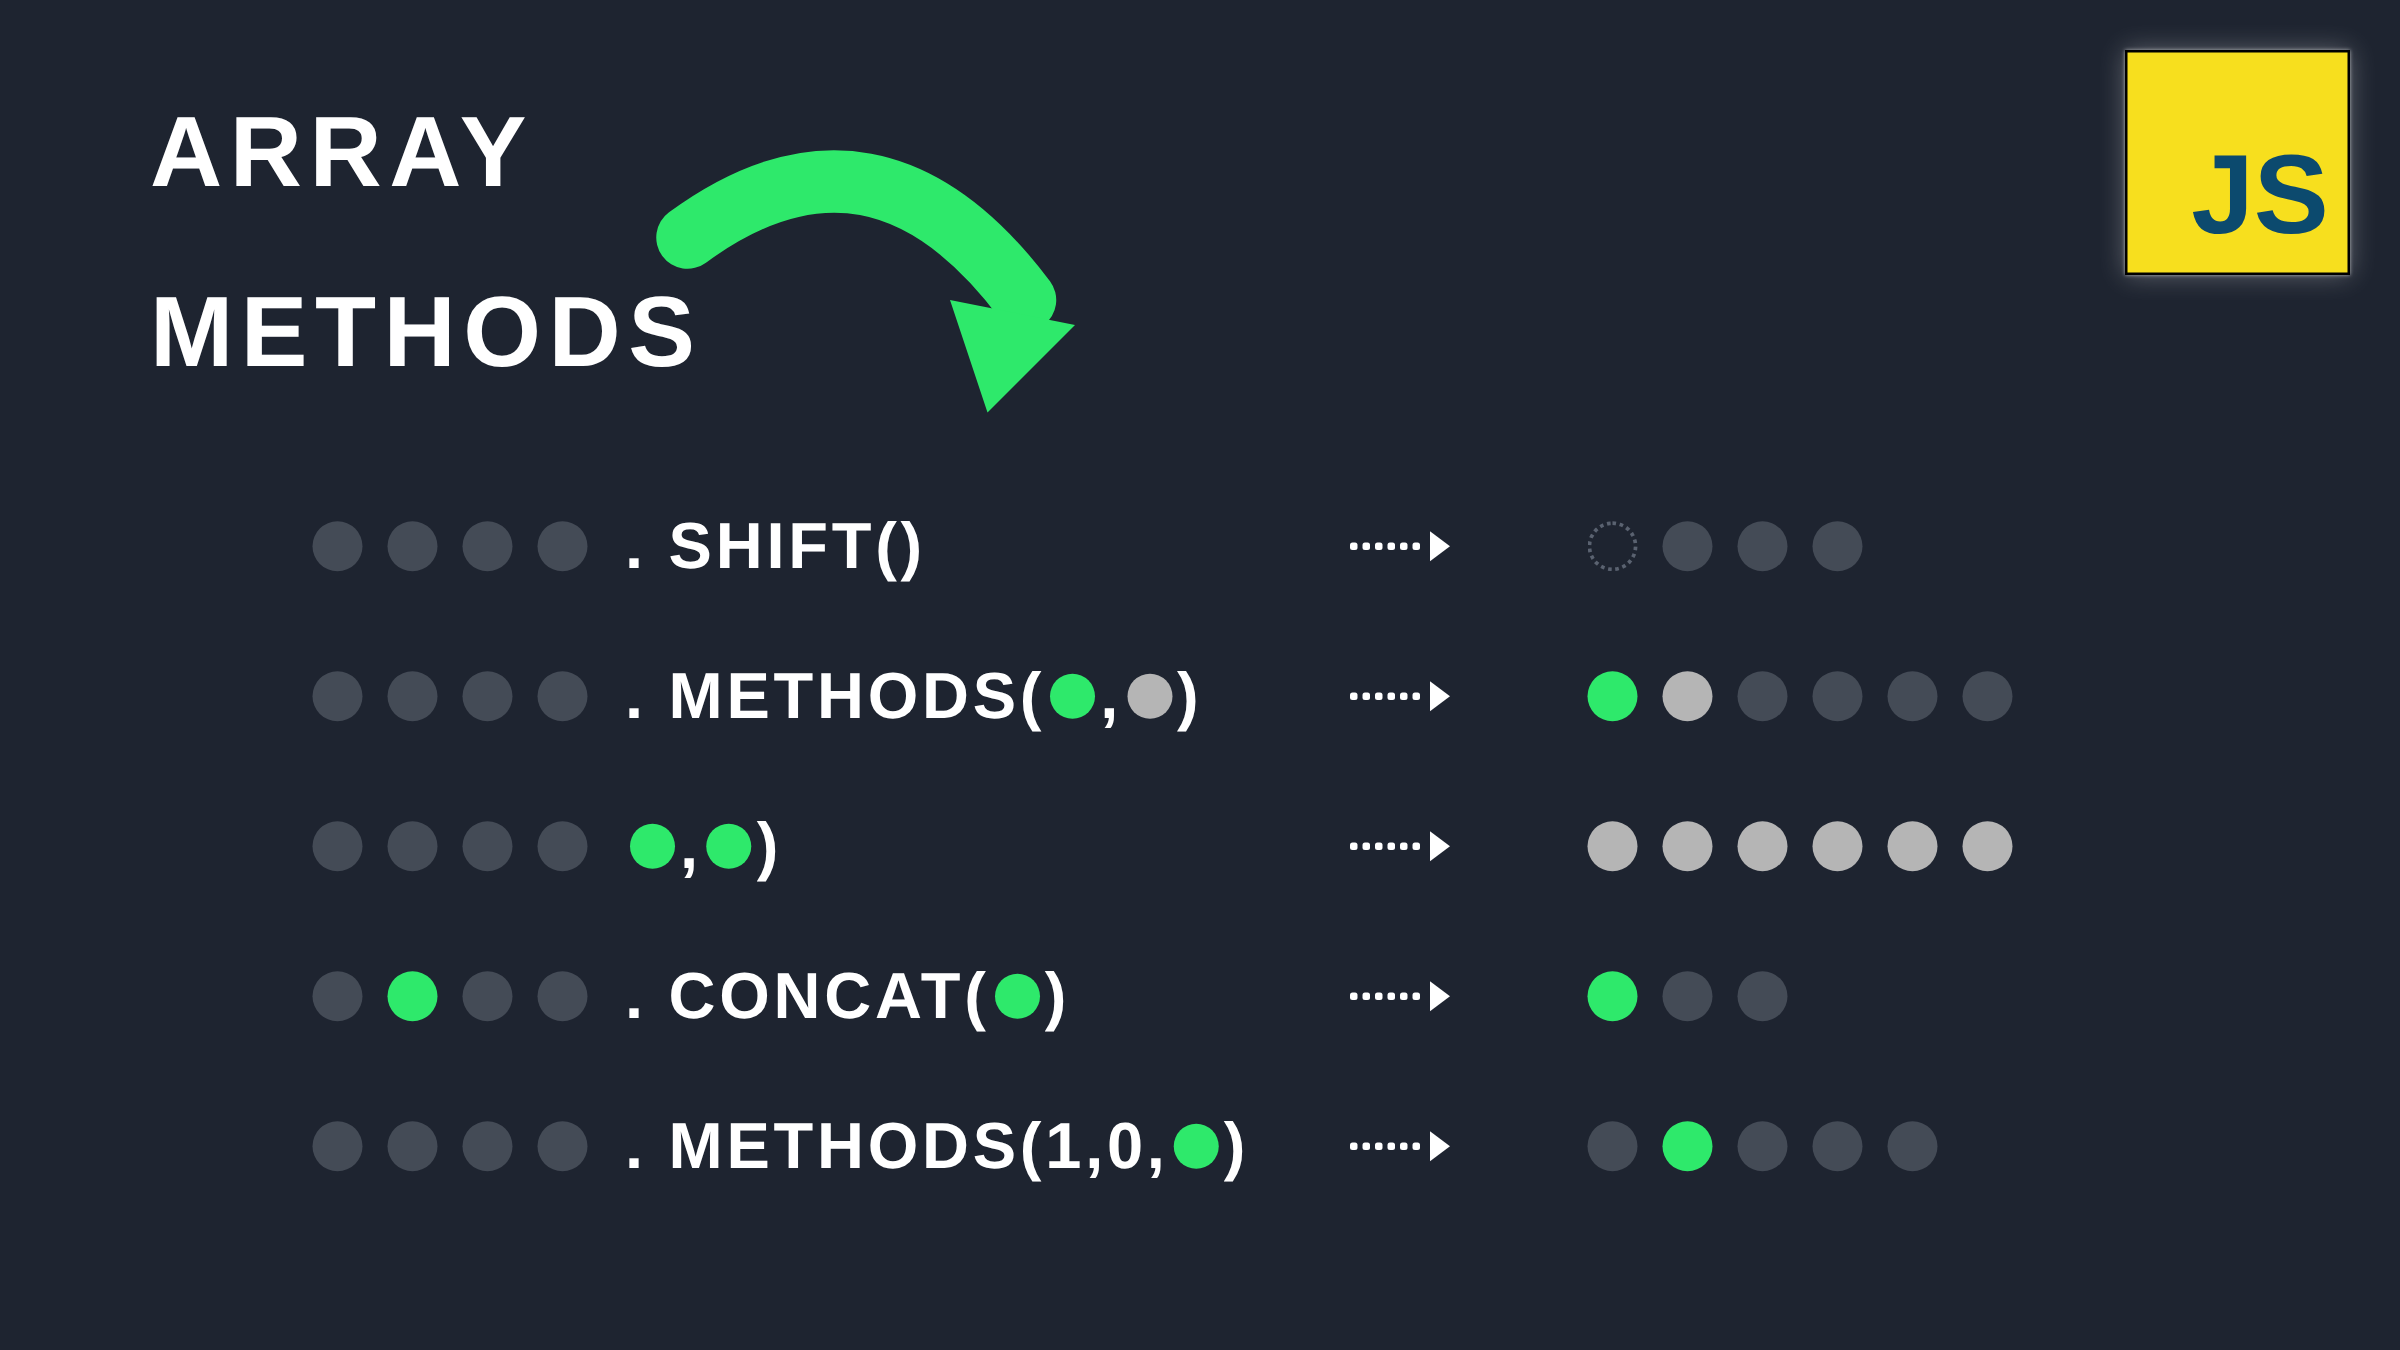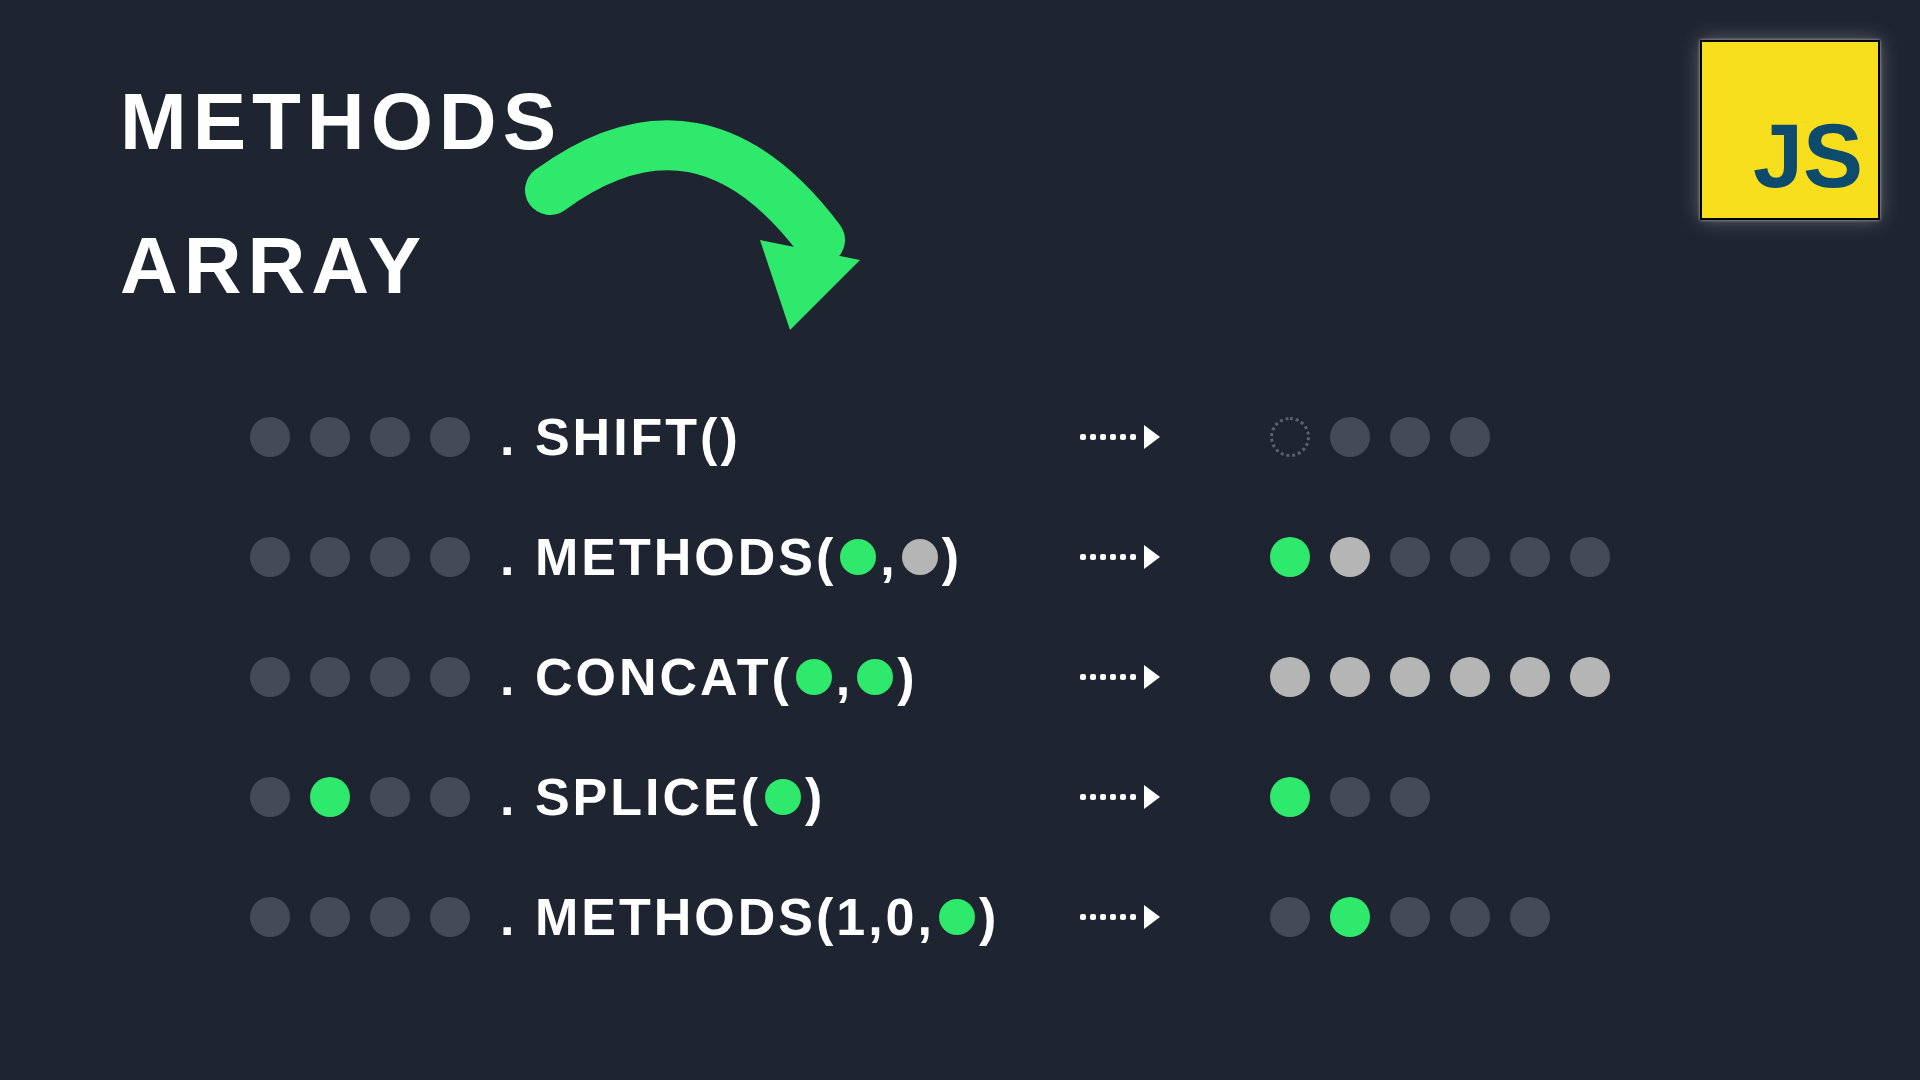--- a/index.html
+++ b/index.html
@@ -123,22 +123,22 @@
     border-left: 16px solid #fff;
     border-top: 12px solid transparent;
     border-bottom: 12px solid transparent;
     margin-left: 4px;
   }
 </style>
 </head>
 <body>
 
 <div class="title">
+  <div>ARRAY</div>
   <div>METHODS</div>
-  <div>ARRAY</div>
 </div>
 
 <div class="js-badge">
   <span>JS</span>
 </div>
 
 <svg class="arrow-big" viewBox="0 0 360 250">
   <path d="M 30 90 Q 180 -20 300 140" stroke="#2ee96b" stroke-width="50" fill="none" stroke-linecap="round"></path>
   <path d="M 240 140 L 340 160 L 270 230 Z" fill="#2ee96b"></path>
 </svg>
@@ -208,99 +208,98 @@
       </div>
     </div>
     <div class="row">
       <div class="dots-left">
         <span class="dot dark"></span>
         <span class="dot dark"></span>
         <span class="dot dark"></span>
         <span class="dot dark"></span>
       </div>
       <div class="method">
+        <span class="dot green inline"></span>
+        <span>,</span>
+        <span class="dot green inline"></span>
+        <span>)</span>
+      </div>
+      <div class="arrow-dotted">
+        <div class="dotted-arrow">
+          <span class="dash"></span>
+          <span class="dash"></span>
+          <span class="dash"></span>
+          <span class="dash"></span>
+          <span class="dash"></span>
+          <span class="dash"></span>
+          <span class="arr-head"></span>
+        </div>
+      </div>
+      <div class="dots-right">
+        <span class="dot light"></span>
+        <span class="dot light"></span>
+        <span class="dot light"></span>
+        <span class="dot light"></span>
+        <span class="dot light"></span>
+        <span class="dot light"></span>
+      </div>
+    </div>
+    <div class="row">
+      <div class="dots-left">
+        <span class="dot dark"></span>
+        <span class="dot green"></span>
+        <span class="dot dark"></span>
+        <span class="dot dark"></span>
+      </div>
+      <div class="method">
         <span>. CONCAT(</span>
         <span class="dot green inline"></span>
-        <span>,</span>
-        <span class="dot green inline"></span>
-        <span>)</span>
-      </div>
-      <div class="arrow-dotted">
-        <div class="dotted-arrow">
-          <span class="dash"></span>
-          <span class="dash"></span>
-          <span class="dash"></span>
-          <span class="dash"></span>
-          <span class="dash"></span>
-          <span class="dash"></span>
-          <span class="arr-head"></span>
-        </div>
-      </div>
-      <div class="dots-right">
-        <span class="dot light"></span>
-        <span class="dot light"></span>
-        <span class="dot light"></span>
-        <span class="dot light"></span>
-        <span class="dot light"></span>
-        <span class="dot light"></span>
-      </div>
-    </div>
-    <div class="row">
-      <div class="dots-left">
-        <span class="dot dark"></span>
+        <span>)</span>
+      </div>
+      <div class="arrow-dotted">
+        <div class="dotted-arrow">
+          <span class="dash"></span>
+          <span class="dash"></span>
+          <span class="dash"></span>
+          <span class="dash"></span>
+          <span class="dash"></span>
+          <span class="dash"></span>
+          <span class="arr-head"></span>
+        </div>
+      </div>
+      <div class="dots-right">
         <span class="dot green"></span>
         <span class="dot dark"></span>
         <span class="dot dark"></span>
       </div>
-      <div class="method">
-        <span>. SPLICE(</span>
-        <span class="dot green inline"></span>
-        <span>)</span>
-      </div>
-      <div class="arrow-dotted">
-        <div class="dotted-arrow">
-          <span class="dash"></span>
-          <span class="dash"></span>
-          <span class="dash"></span>
-          <span class="dash"></span>
-          <span class="dash"></span>
-          <span class="dash"></span>
-          <span class="arr-head"></span>
-        </div>
-      </div>
-      <div class="dots-right">
+    </div>
+    <div class="row">
+      <div class="dots-left">
+        <span class="dot dark"></span>
+        <span class="dot dark"></span>
+        <span class="dot dark"></span>
+        <span class="dot dark"></span>
+      </div>
+      <div class="method">
+        <span>. METHODS(1,0,</span>
+        <span class="dot green inline"></span>
+        <span>)</span>
+      </div>
+      <div class="arrow-dotted">
+        <div class="dotted-arrow">
+          <span class="dash"></span>
+          <span class="dash"></span>
+          <span class="dash"></span>
+          <span class="dash"></span>
+          <span class="dash"></span>
+          <span class="dash"></span>
+          <span class="arr-head"></span>
+        </div>
+      </div>
+      <div class="dots-right">
+        <span class="dot dark"></span>
         <span class="dot green"></span>
         <span class="dot dark"></span>
         <span class="dot dark"></span>
-      </div>
-    </div>
-    <div class="row">
-      <div class="dots-left">
-        <span class="dot dark"></span>
-        <span class="dot dark"></span>
-        <span class="dot dark"></span>
-        <span class="dot dark"></span>
-      </div>
-      <div class="method">
-        <span>. METHODS(1,0,</span>
-        <span class="dot green inline"></span>
-        <span>)</span>
-      </div>
-      <div class="arrow-dotted">
-        <div class="dotted-arrow">
-          <span class="dash"></span>
-          <span class="dash"></span>
-          <span class="dash"></span>
-          <span class="dash"></span>
-          <span class="dash"></span>
-          <span class="dash"></span>
-          <span class="arr-head"></span>
-        </div>
-      </div>
-      <div class="dots-right">
-        <span class="dot dark"></span>
-        <span class="dot green"></span>
-        <span class="dot dark"></span>
-        <span class="dot dark"></span>
         <span class="dot dark"></span>
       </div>
     </div>
   </div>
 
 </body></html>

